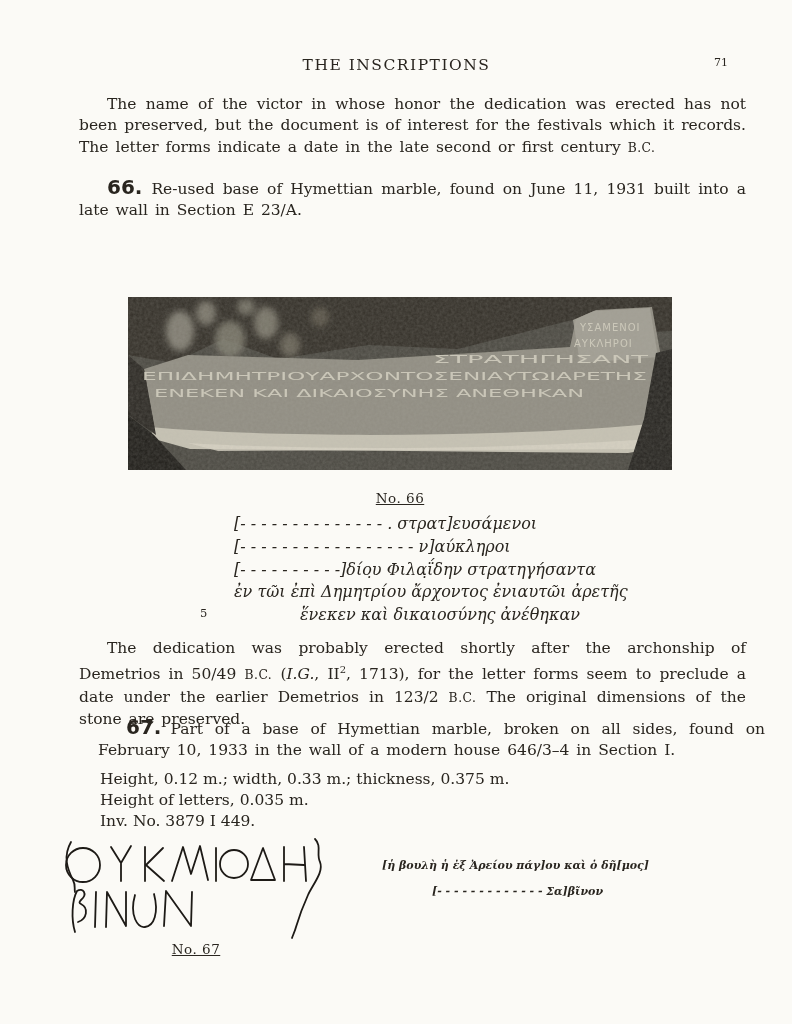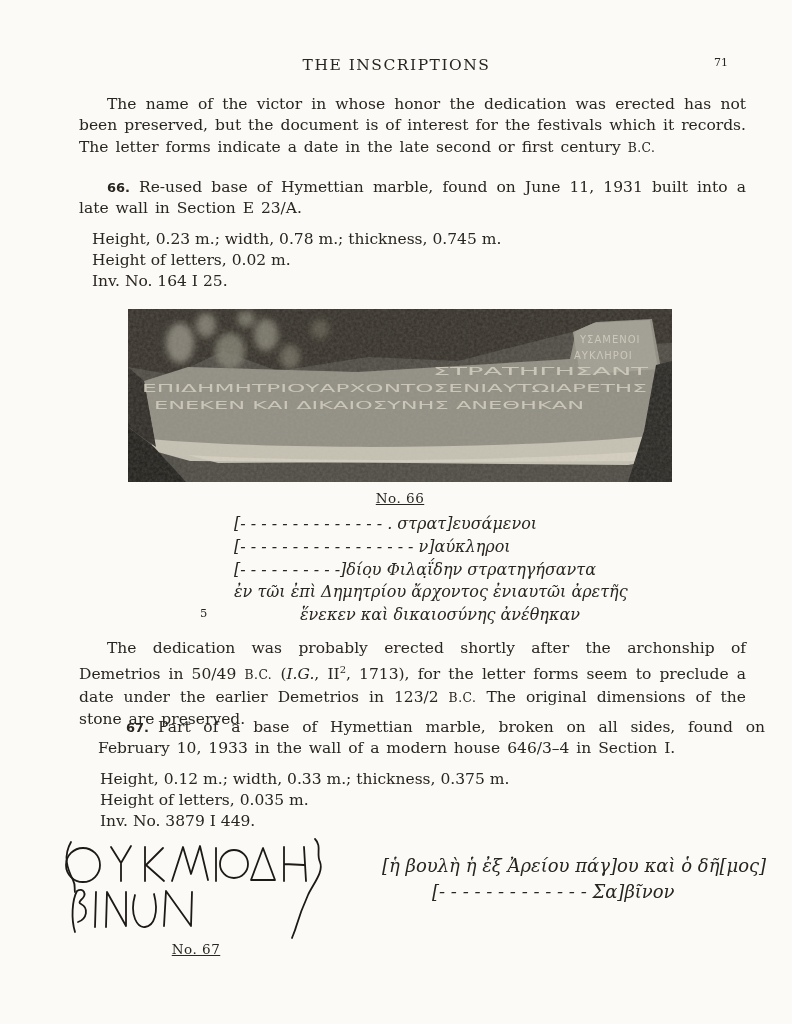--- a/index.html
+++ b/index.html
@@ -14,55 +14,50 @@
   .abs{position:absolute;}
   .header-row{top:56px;left:63px;width:667px;height:20px;}
   .running-head{display:block;text-align:center;font-size:15.5px;letter-spacing:1.5px;}
   .page-num{position:absolute;right:2px;top:0;font-size:11px;}
   .body-text{
     font-size:15.5px;line-height:21.4px;text-align:justify;
     word-spacing:2px;margin:0;
   }
   .indent{text-indent:28px;}
   .block{left:79px;width:667px;}
-  .entry-num{font-family:"DejaVu Sans","Liberation Sans",sans-serif;font-weight:bold;font-size:13px;margin-right:9px;}
+  .entry-num{font-family:"DejaVu Sans","Liberation Sans",sans-serif;font-weight:bold;font-size:20px;margin-right:9px;}
   .specs{font-size:15.5px;line-height:21.2px;}
   .specs div{white-space:nowrap;}
   .sc{font-size:12.3px;letter-spacing:.5px;}
   sup{font-size:10px;}
   .ital{font-style:italic;}
   .caption{font-size:13.5px;text-align:center;letter-spacing:.5px;text-decoration:underline;}
   .greek{font-style:italic;font-size:16px;line-height:22.8px;white-space:nowrap;}
   .greek .pad{padding-left:66px;}
   .line-no{font-size:11.5px;font-style:normal;}
-  .greek67{font-style:italic;font-size:18px;line-height:26px;white-space:nowrap;}
+  .greek67{font-style:italic;font-size:11px;line-height:26px;white-space:nowrap;font-weight:bold;}
   .greek67 .pad2{padding-left:50px;}
   svg text{font-family:"DejaVu Sans","Liberation Sans",sans-serif;}
 </style>
 </head>
 <body>
 
 <div class="page">
 
   <div class="abs header-row">
     <span class="running-head">THE INSCRIPTIONS</span>
     <span class="page-num">71</span>
   </div>
 
   <p class="abs block body-text indent" style="top:94px;"><span>The name of the victor in whose honor the dedication was erected has not been preserved, but the document is of interest for the festivals which it records.  The letter forms indicate a date in the late second or first century </span><span class="sc">B.C.</span></p>
 
   <p class="abs block body-text indent" style="top:177px;"><span class="entry-num">66.</span><span>Re-used base of Hymettian marble, found on June 11, 1931 built into a late wall in Section E 23/A.</span></p>
 
-  <div class="abs specs" style="top:229px;left:92px;">
-    <div>Height, 0.23 m.;  width, 0.78 m.;  thickness, 0.745 m.</div>
-    <div>Height of letters, 0.02 m.</div>
-    <div>Inv. No. 164 I 25.</div>
-  </div>
 
-  <div class="abs" style="top:309px;left:128px;width:544px;height:173px;">
+  <div class="abs" style="top:297px;left:128px;width:544px;height:173px;">
     <svg width="544" height="173" viewBox="0 0 544 173">
       <defs>
         <filter id="grain" x="0" y="0" width="100%" height="100%">
           <feTurbulence type="fractalNoise" baseFrequency="0.35" numOctaves="3" stitchTiles="stitch" result="n"></feTurbulence>
           <feColorMatrix in="n" type="matrix" values="0 0 0 0 0.45  0 0 0 0 0.44  0 0 0 0 0.40  0 0 0 0.45 0"></feColorMatrix>
         </filter>
         <filter id="blotch" x="-20%" y="-20%" width="140%" height="140%">
           <feGaussianBlur stdDeviation="3"></feGaussianBlur>
         </filter>
       </defs>

